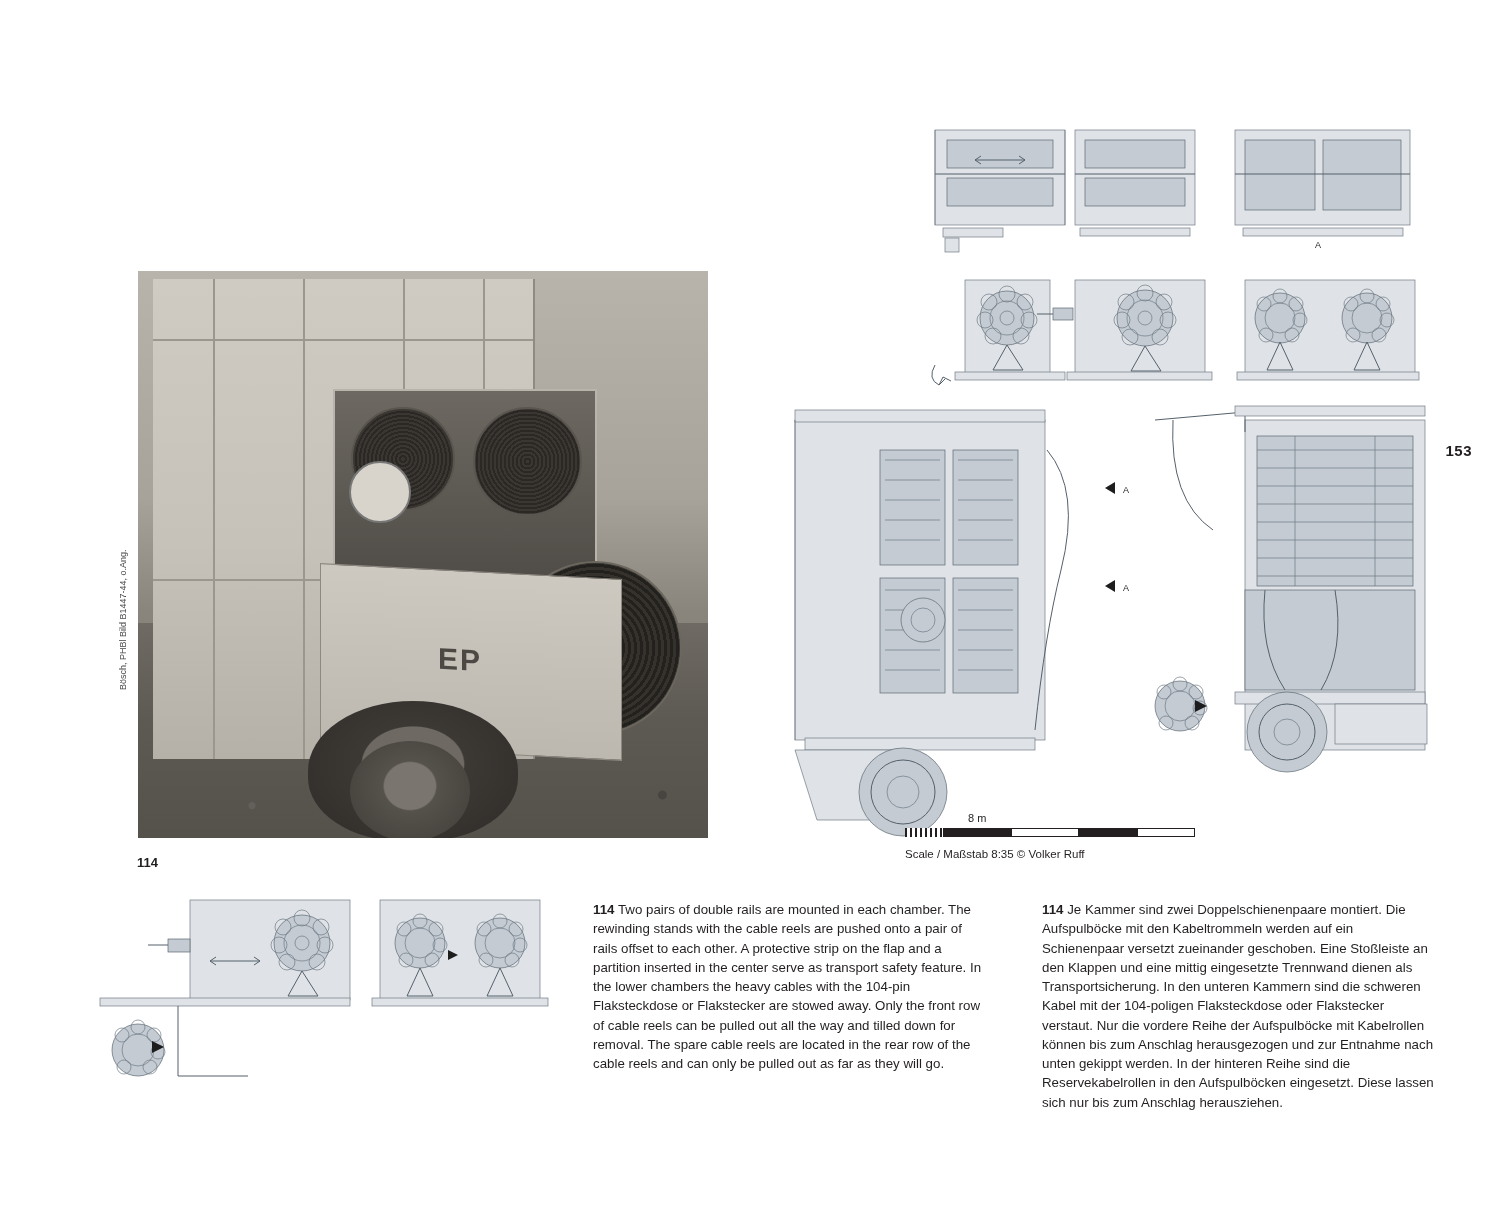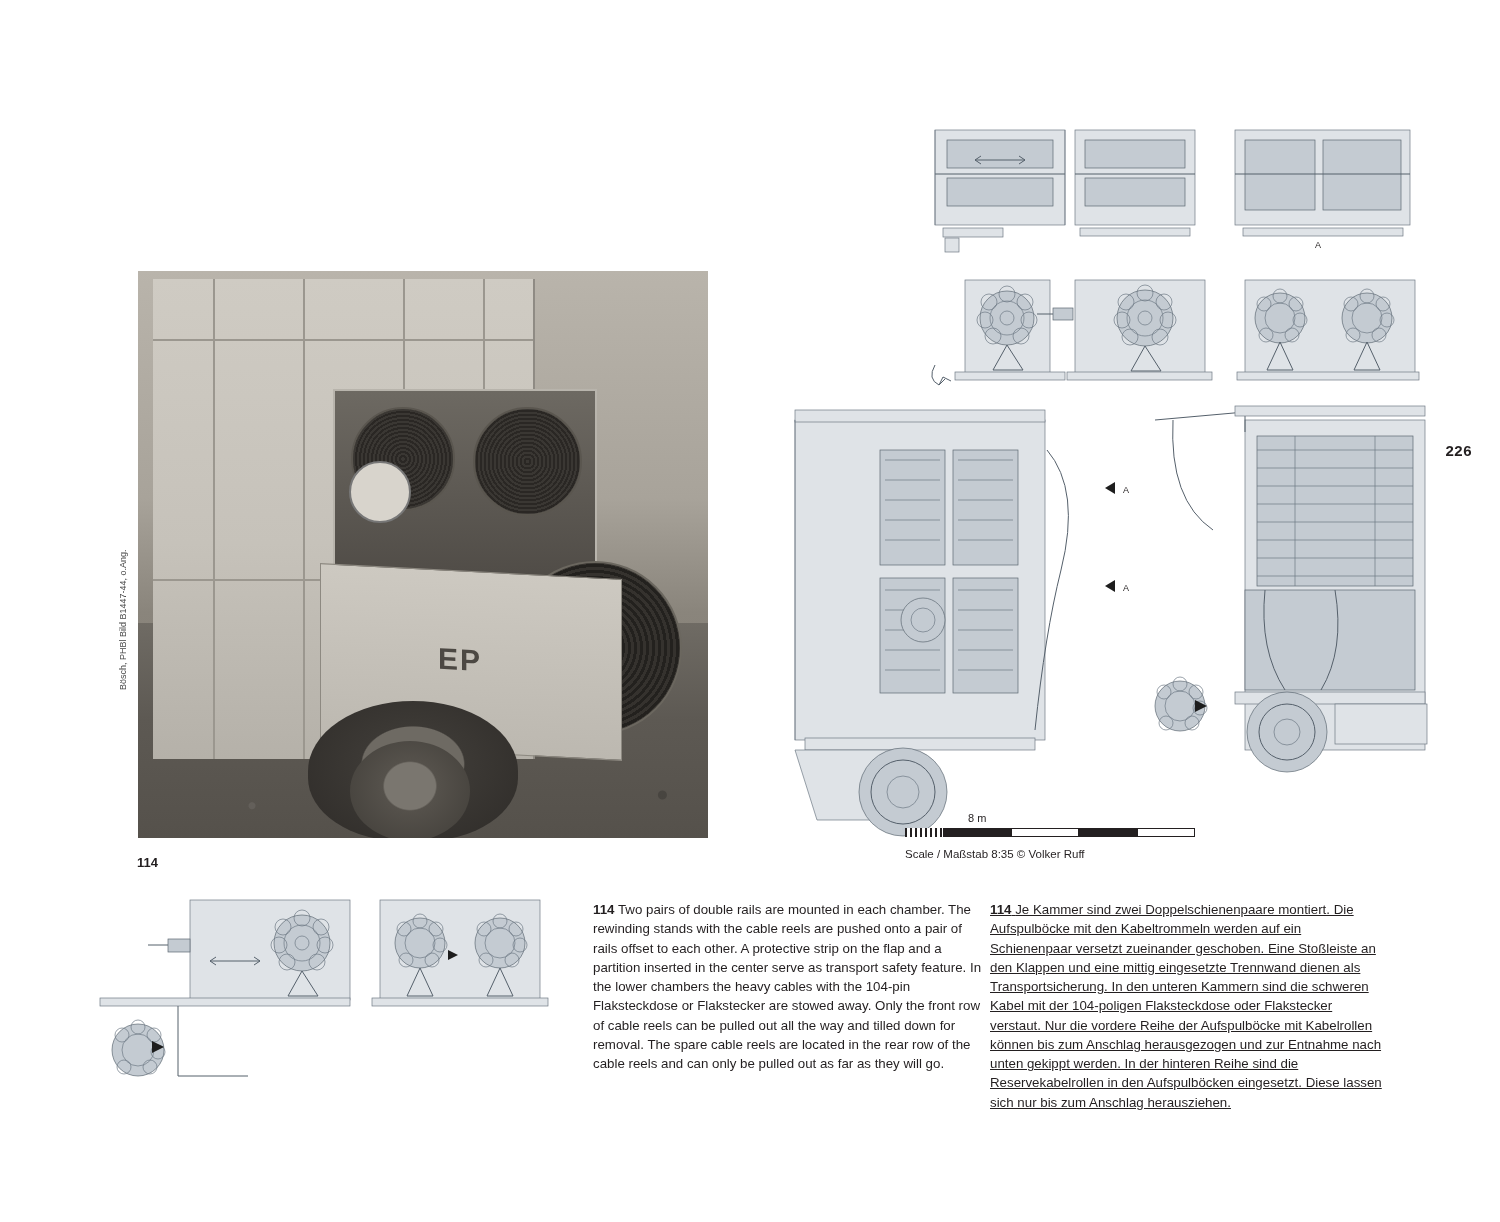--- a/index.html
+++ b/index.html
@@ -173,35 +173,35 @@
   .col {
     position: absolute;
     top: 900px;
     width: 395px;
     font-size: 13.3px;
     line-height: 1.45;
     color: #231f20;
     text-align: left;
   }
   .col-en { left: 560px; margin-left: 33px; }
-  .col-de { left: 990px; text-decoration: underline; }
+  .col-de { left: 1042px; }
   .col .lead { font-weight: bold; }
 
   svg { display: block; }
   .ln { stroke: #6f7a85; stroke-width: 0.7; fill: none; }
   .ln2 { stroke: #55606b; stroke-width: 1; fill: none; }
   .fl { fill: #dfe3e7; stroke: #6f7a85; stroke-width: 0.7; }
   .fl2 { fill: #c4cbd2; stroke: #5d6872; stroke-width: 0.7; }
   .dk { fill: #1d1d1d; }
   .tlabel { font-family: "Liberation Sans", sans-serif; font-size: 9px; fill: #231f20; }
 </style>
 </head>
 <body>
 
-<div class="page-number-right">226</div>
+<div class="page-number-right">153</div>
 
 <div class="photo-wrap">
   <div class="ph-sky"></div>
   <div class="ph-ground"></div>
 
   <div class="ph-body">
     <div class="ph-panelline" style="left:60px; top:0; width:2px; height:480px;"></div>
     <div class="ph-panelline" style="left:150px; top:0; width:2px; height:480px;"></div>
     <div class="ph-panelline" style="left:250px; top:0; width:2px; height:110px;"></div>
     <div class="ph-panelline" style="left:330px; top:0; width:2px; height:480px;"></div>

